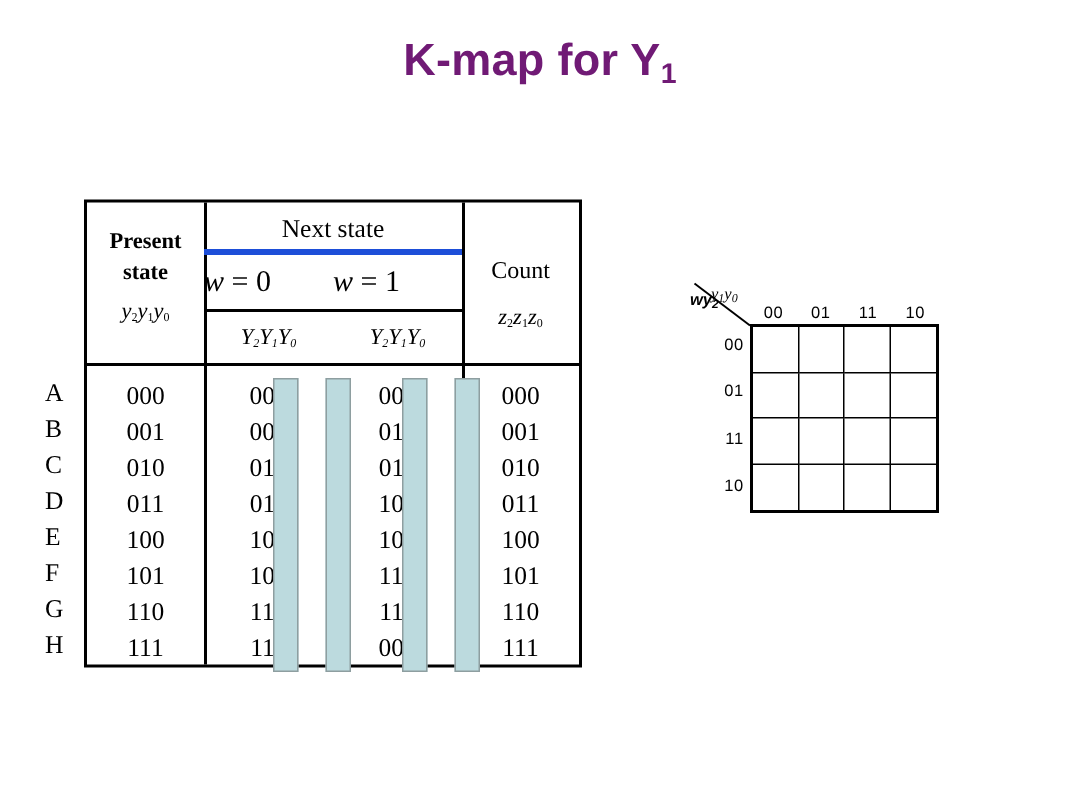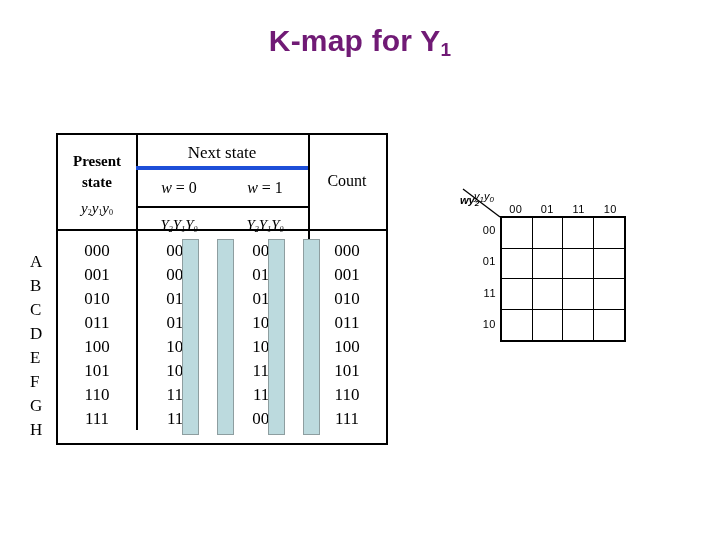--- a/index.html
+++ b/index.html
@@ -54,21 +54,21 @@
     top: 133px;
     width: 332px;
     height: 312px;
     border: 2px solid #000;
     box-sizing: border-box;
     background: #fff;
   }
 
   .tbl-head {
     position: relative;
-    height: 96px;
+    height: 109px;
     box-sizing: border-box;
     border-bottom: 2px solid #000;
   }
 
   
   .vsep {
     position: absolute;
     top: 0;
     bottom: 0;
     width: 0;
@@ -110,23 +110,22 @@
     position: absolute;
     left: 78px; top: 35px;
     width: 172px;
     height: 38px;
     border-bottom: 2px solid #000;
     box-sizing: border-box;
     display: flex;
   }
   .hdr-w-row > div {
     flex: 1;
-    text-align: center;
     line-height: 36px;
-    font-size: 16px;
+    font-size: 20px;
   }
   .hdr-w-row i { font-style: italic; }
 
   .hdr-yy-row {
     position: absolute;
     left: 78px; top: 73px;
     width: 172px;
     height: 34px;
     display: flex;
   }
@@ -279,21 +278,21 @@
     top: 188px;
     width: 40px;
     height: 30px;
   }
   #kmap-axis-line svg { display: block; }
 
   #kmap-label-top {
     position: absolute;
     left: 474px;
     top: 190px;
-    font-family: Liberation Sans, sans-serif;
+    font-family: Liberation Serif, serif;
     font-size: 11px;
     font-style: italic;
     white-space: nowrap;
   }
   #kmap-label-left {
     position: absolute;
     left: 460px;
     top: 194px;
     font-family: "Liberation Sans", sans-serif;
     font-size: 11px;
@@ -341,20 +340,21 @@
       <div><i>w</i> = 1</div>
     </div>
 
     <div class="hdr-yy-row">
       <div>Y<span class="sbi">2</span>Y<span class="sbi">1</span>Y<span class="sbi">0</span></div>
       <div>Y<span class="sbi">2</span>Y<span class="sbi">1</span>Y<span class="sbi">0</span></div>
     </div>
 
     <div class="hdr-count">
       <div class="cw">Count</div>
+      <div class="cz">z<span class="sb">2</span>z<span class="sb">1</span>z<span class="sb">0</span></div>
     </div>
   </div>
 
   <div class="tbl-body">
     <div class="vsep s1"></div>
     <div class="vsep s2"></div>
 
     <div class="col-present">
       <div>000</div>
       <div>001</div>

